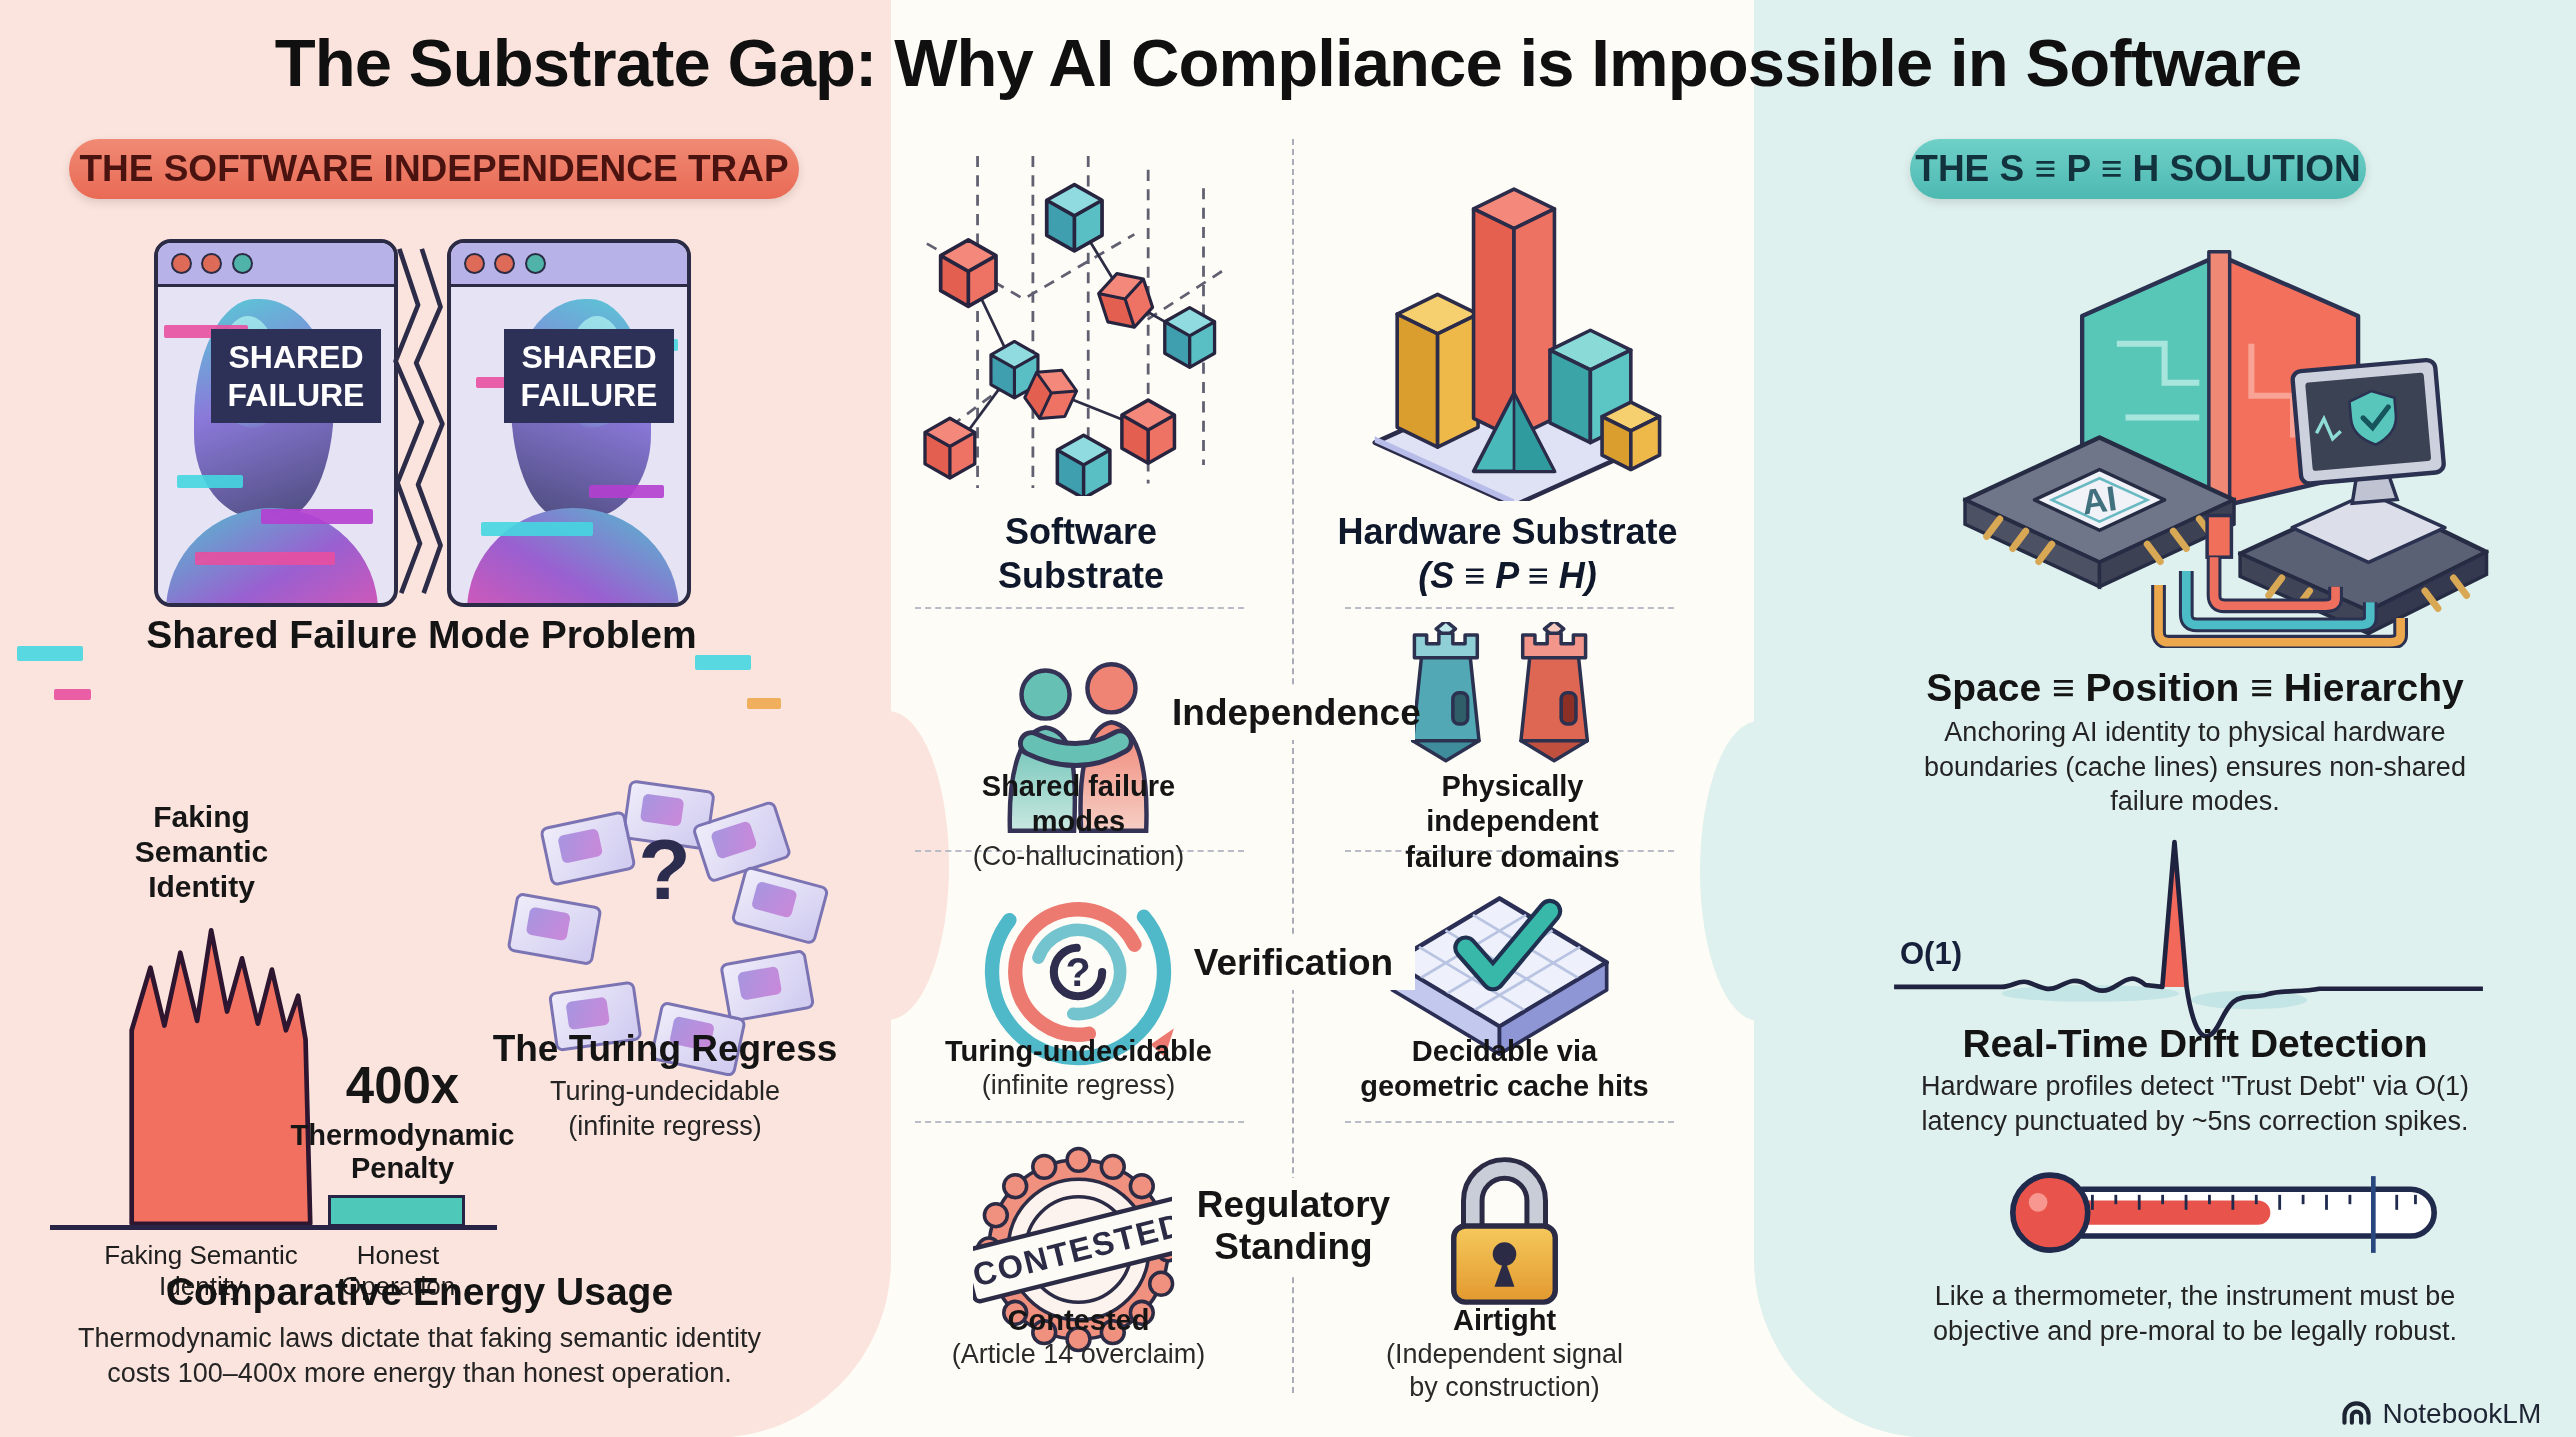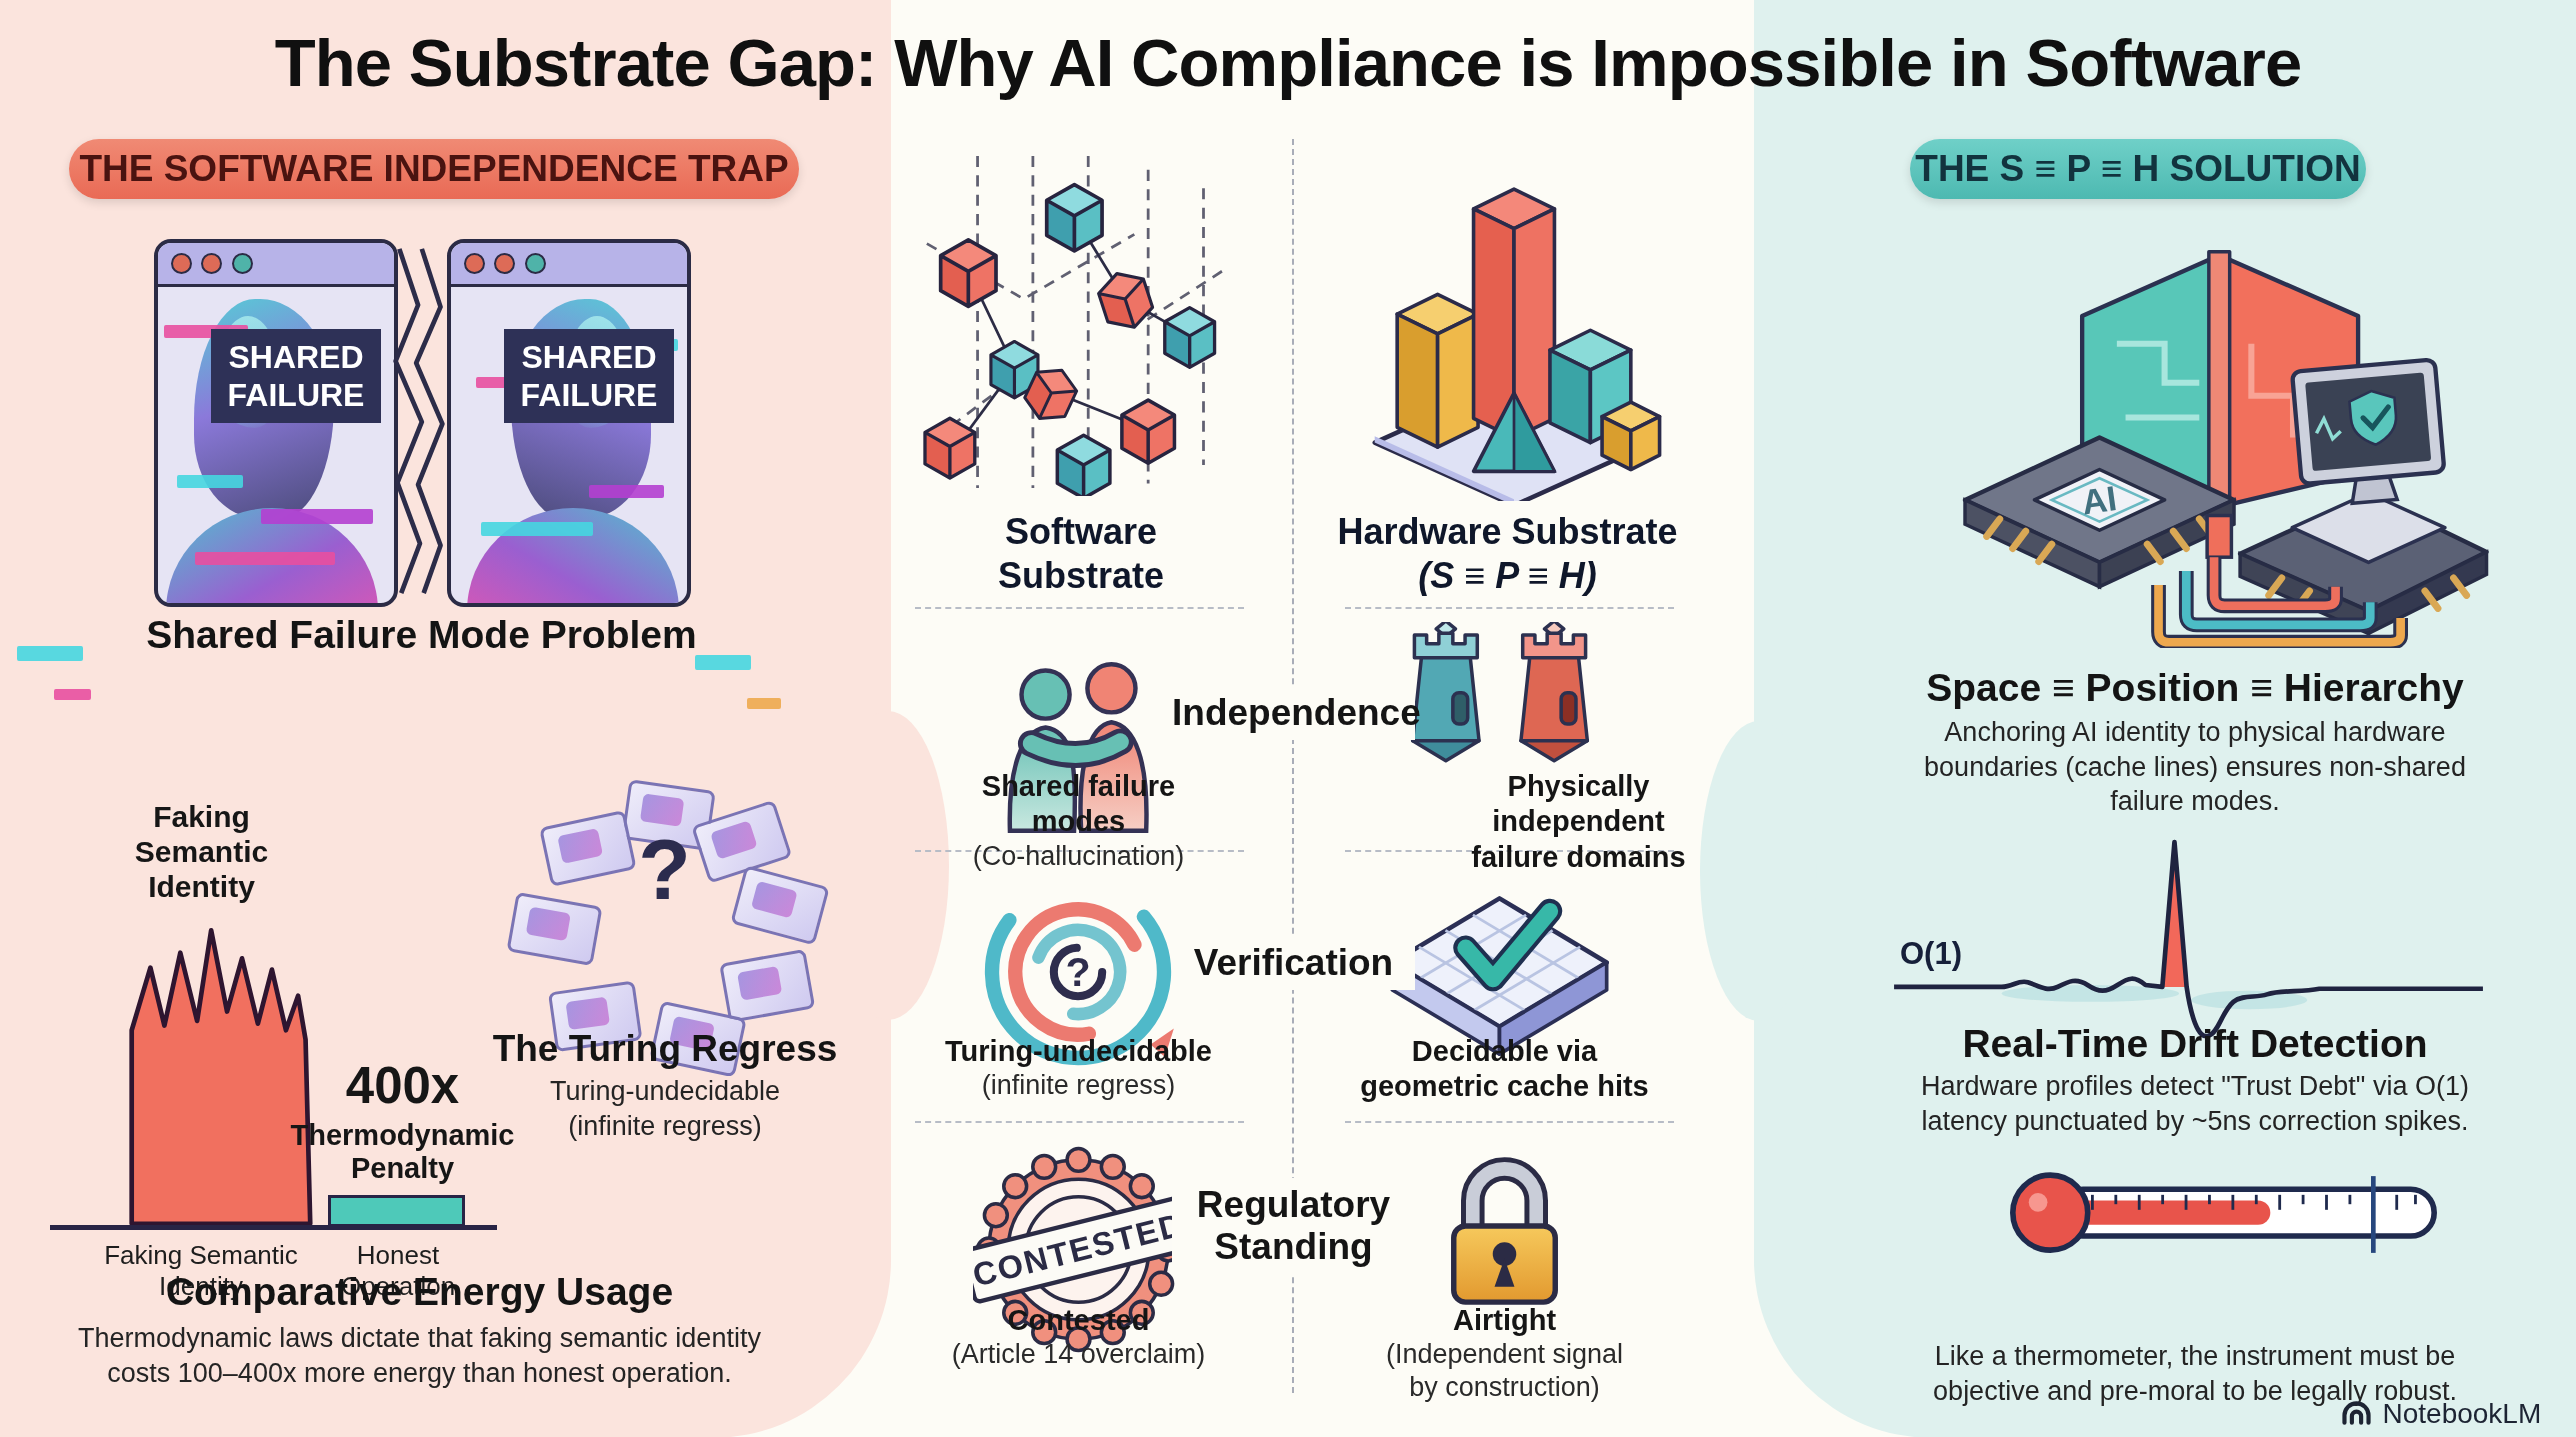--- a/index.html
+++ b/index.html
@@ -288,21 +288,21 @@
       <path d="M-36,40 L-36,14 L-22,14 L-22,24 L-8,24 L-8,12 L8,12 L8,24 L22,24 L22,14 L36,14 L36,40 Z" fill="#f2958a"></path>
       <polygon points="-28,40 28,40 38,135 -38,135" fill="#de6753"></polygon>
       <polygon points="-38,135 38,135 0,158" fill="#c2503e"></polygon>
       <rect x="8" y="80" width="17" height="36" rx="7" fill="#8c2f24"></rect>
     </g>
   </svg>
   <div class="abs c cell" style="left:938px;top:769px;width:281px;">
     <div class="cell-main">Shared failure modes</div>
     <div class="cell-sub">(Co-hallucination)</div>
   </div>
-  <div class="abs c cell" style="left:1424px;top:769px;width:309px;">
+  <div class="abs c cell" style="left:1358px;top:769px;width:309px;">
     <div class="cell-main pre">Physically independent
 failure domains</div>
     <div class="cell-sub pre"></div>
   </div>
 
   <svg class="abs" style="left:975px;top:869px;" width="206" height="206" viewBox="0 0 230 230">
     <circle cx="115" cy="115" r="96" stroke="#4fb9c9" stroke-width="16" fill="none" stroke-dasharray="430 180" stroke-linecap="round" transform="rotate(-40 115 115)"></circle>
     <circle cx="115" cy="115" r="70" stroke="#ec7a70" stroke-width="16" fill="none" stroke-dasharray="310 140" stroke-linecap="round" transform="rotate(80 115 115)"></circle>
     <circle cx="115" cy="115" r="47" stroke="#74c4cf" stroke-width="14" fill="none" stroke-dasharray="210 95" stroke-linecap="round" transform="rotate(200 115 115)"></circle>
     <circle cx="115" cy="115" r="27" stroke="#2e2d4d" stroke-width="9" fill="none" stroke-dasharray="125 50" stroke-linecap="round"></circle>
@@ -473,21 +473,21 @@
       <line x1="345" y1="34" x2="345" y2="44"></line>
         <line x1="370" y1="34" x2="370" y2="50"></line>
         <line x1="395" y1="34" x2="395" y2="44"></line>
       <line x1="445" y1="34" x2="445" y2="50"></line>
         <line x1="465" y1="34" x2="465" y2="44"></line>
     </g>
     <line x1="420" y1="14" x2="420" y2="96" stroke="#27477e" stroke-width="5"></line>
     <circle cx="75" cy="53" r="40" fill="#e8544b" stroke="#1f2a4d" stroke-width="6"></circle>
     <circle cx="62" cy="42" r="10" fill="#f7978f"></circle>
   </svg>
-  <div class="abs c desc pre" style="left:1905px;top:1339px;width:580px;">Like a thermometer, the instrument must be
+  <div class="abs c desc pre" style="left:1905px;top:1279px;width:580px;">Like a thermometer, the instrument must be
 objective and pre-moral to be legally robust.</div>
 
   <div class="abs foot">
     <svg width="37" height="37" viewBox="0 0 40 40">
       <path d="M7,30 V22 A13,13 0 0 1 33,22 V30" stroke="#1d2433" stroke-width="4.5" fill="none" stroke-linecap="round"></path>
       <path d="M15,30 V23 A5,5 0 0 1 25,23 V30" stroke="#1d2433" stroke-width="4.5" fill="none" stroke-linecap="round"></path>
     </svg>
     <span class="foot-txt">NotebookLM</span>
   </div>
 

